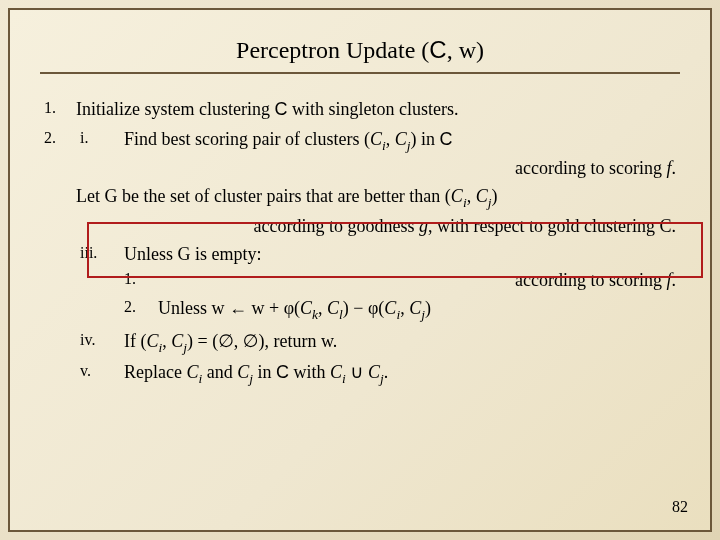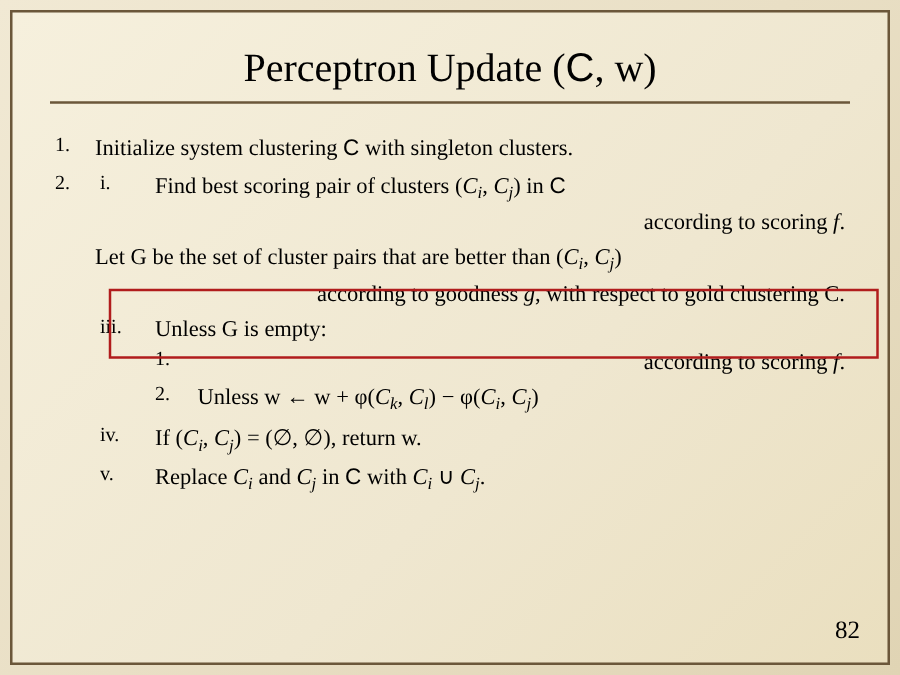--- a/index.html
+++ b/index.html
@@ -20,21 +20,21 @@
     top: 8px;
     left: 8px;
     right: 8px;
     bottom: 8px;
     border: 2px solid #6b573a;
     background: linear-gradient(135deg, #f6f0dd 0%, #efe7d0 60%, #eadfbf 100%);
     box-sizing: border-box;
   }
   .title {
     text-align: center;
-    font-size: 32px;
+    font-size: 24px;
     margin-top: 26px;
     margin-bottom: 8px;
     font-weight: normal;
   }
   .title-rule {
     border: none;
     border-top: 2px solid #6b573a;
     margin: 0 30px 22px 30px;
   }
   .content {
@@ -102,21 +102,21 @@
     left: 43px;
     top: 126px;
     width: 612px;
     height: 52px;
     pointer-events: none;
   }
   .page-num {
     position: absolute;
     right: 22px;
     bottom: 14px;
-    font-size: 20px;
+    font-size: 16px;
   }
   sub { font-size: 0.75em; }
 </style>
 </head>
 <body>
 
 <div class="frame">
 
   <div class="title">
     <span>Perceptron Update (</span><span class="c-sans">C</span><span>, w)</span>

